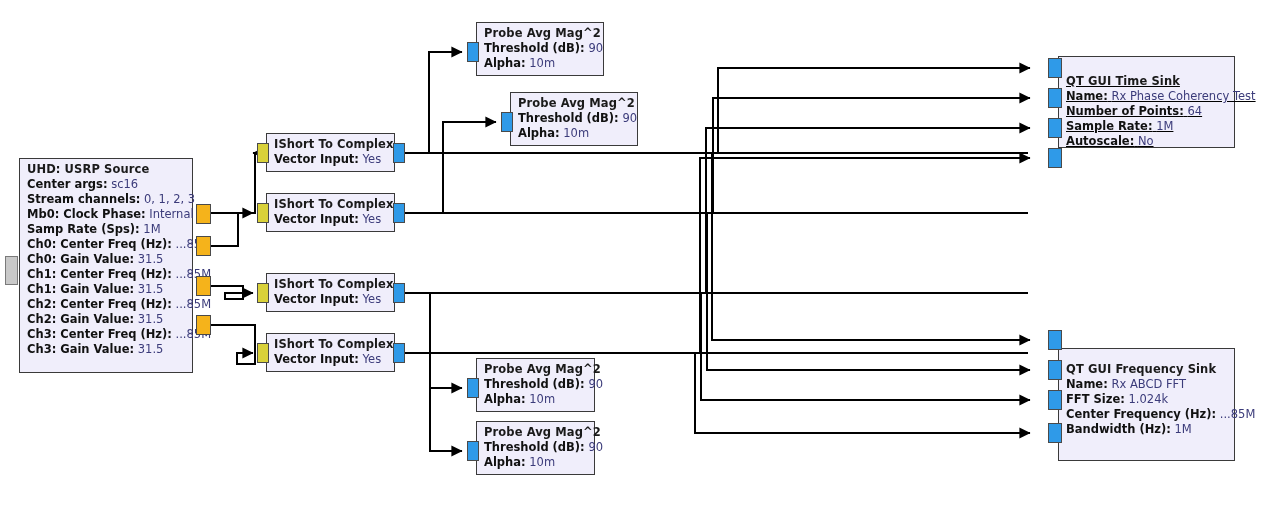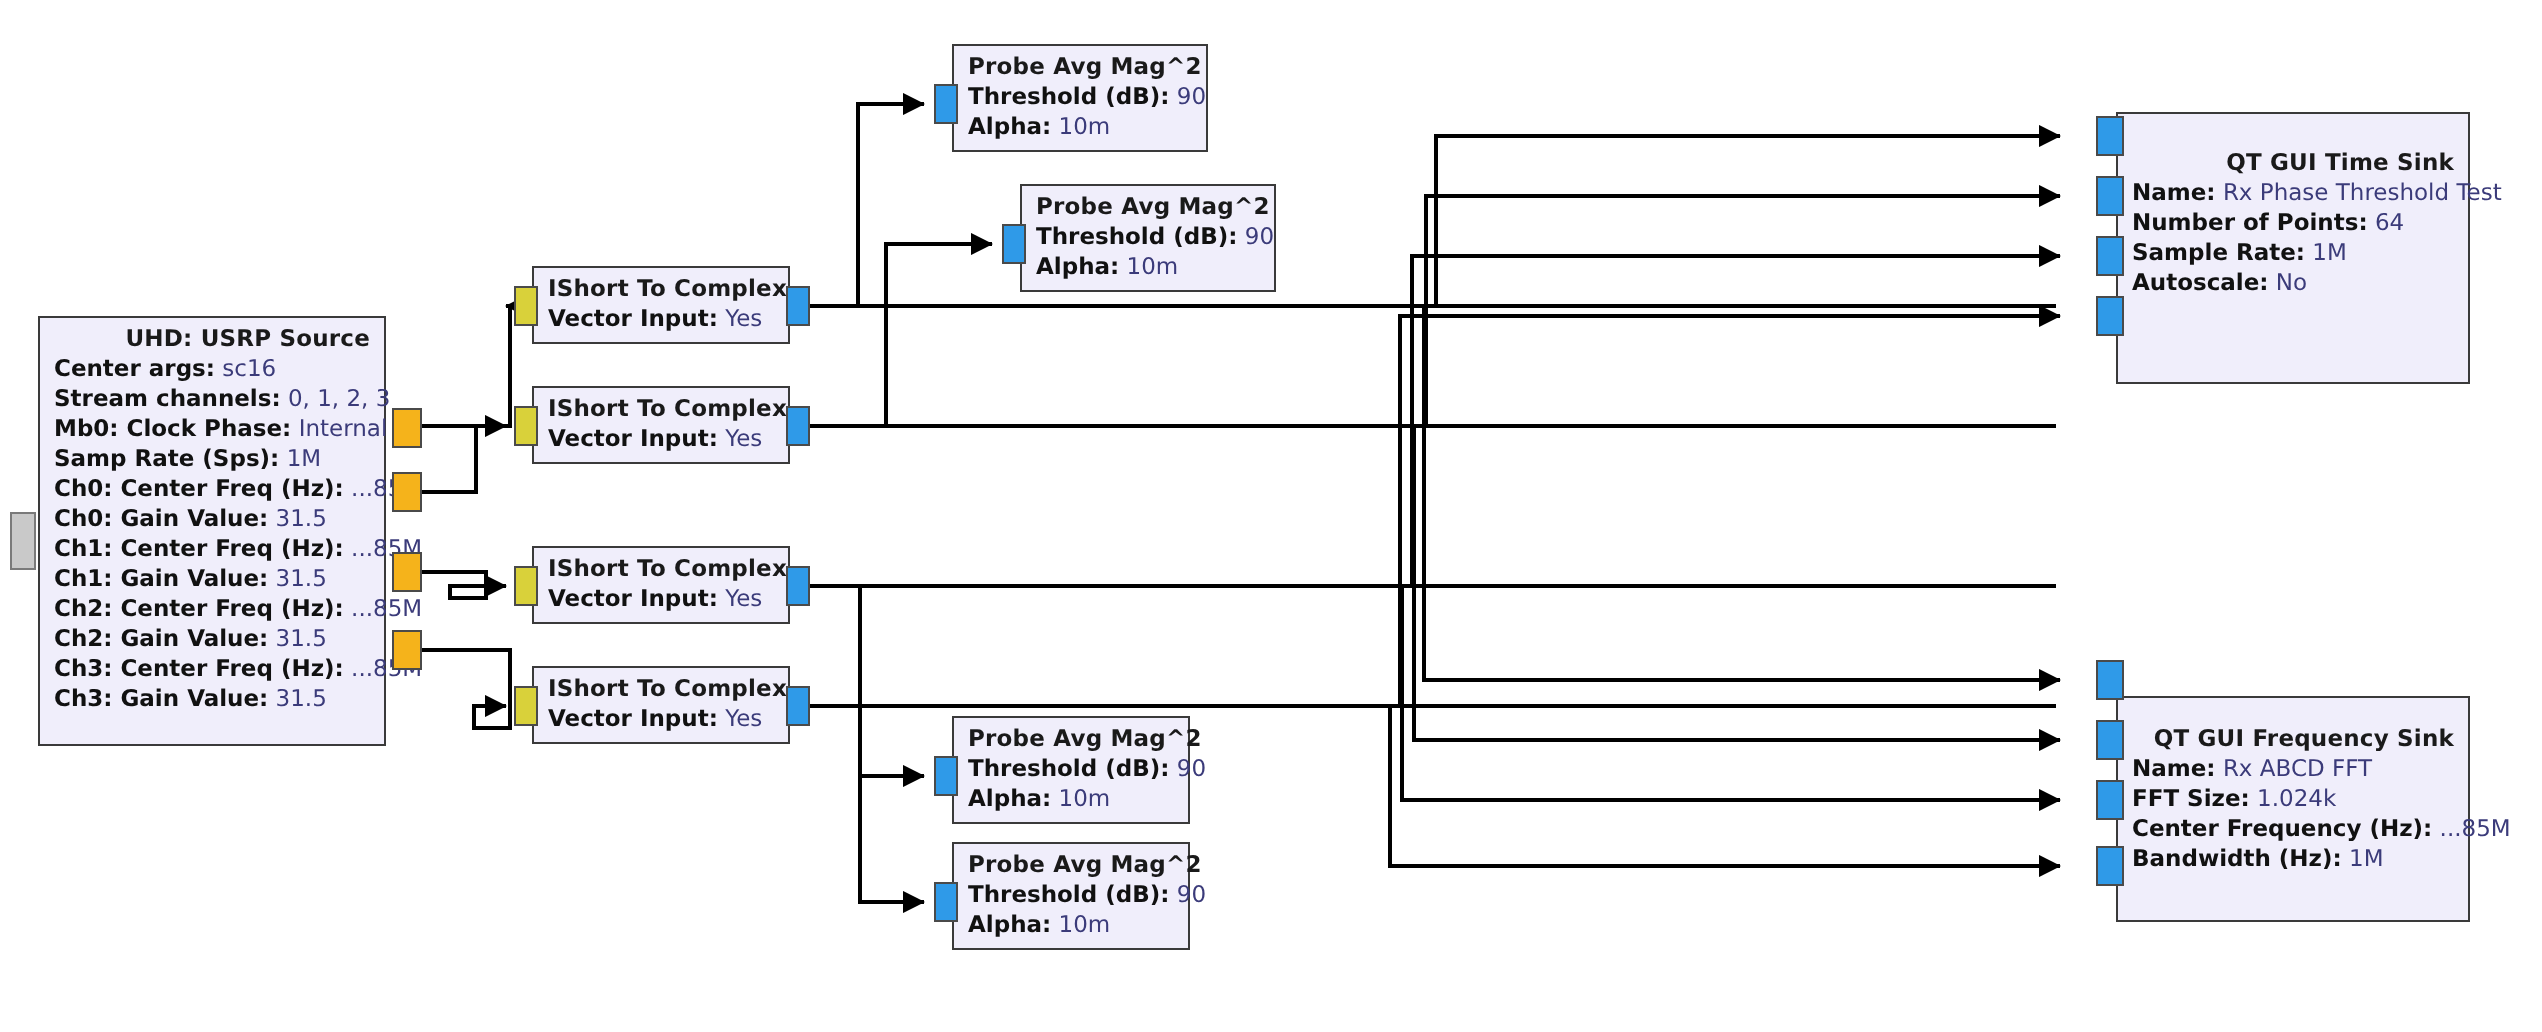--- a/index.html
+++ b/index.html
@@ -28,21 +28,21 @@
     box-sizing: border-box;
     background: #f0eefb;
     border: 1px solid #3a3a3a;
     padding: 3px 7px 4px 7px;
     z-index: 5;
   }
   .blk-title {
     font-weight: bold;
     font-size: 11.5px;
     color: #1a1a1a;
-    text-align: right;
+    text-align: left;
     white-space: nowrap;
     line-height: 15px;
     letter-spacing: 0.1px;
   }
   .blk-row {
     font-size: 11.5px;
     line-height: 15px;
     white-space: nowrap;
     color: #3c3c8c;
   }
@@ -265,25 +265,25 @@
       <span class="k">Threshold (dB):</span>
       <span class="v">90</span>
     </div>
     <div class="blk-row">
       <span class="k">Alpha:</span>
       <span class="v">10m</span>
     </div>
   </div>
   <div class="port port-complex" style="left:467px; top:441px; width:12px; height:20px;"></div>
 
-  <div class="block" style="left:1058px; top:56px; width:177px; height:136px;">
+  <div class="block" style="left:1058px; top:56px; width:177px; height:92px;text-decoration:underline;">
     <div class="blk-title" style="margin-top:14px;">QT GUI Time Sink</div>
     <div class="blk-row">
       <span class="k">Name:</span>
-      <span class="v">Rx Phase Threshold Test</span>
+      <span class="v">Rx Phase Coherency Test</span>
     </div>
     <div class="blk-row">
       <span class="k">Number of Points:</span>
       <span class="v">64</span>
     </div>
     <div class="blk-row">
       <span class="k">Sample Rate:</span>
       <span class="v">1M</span>
     </div>
     <div class="blk-row">

